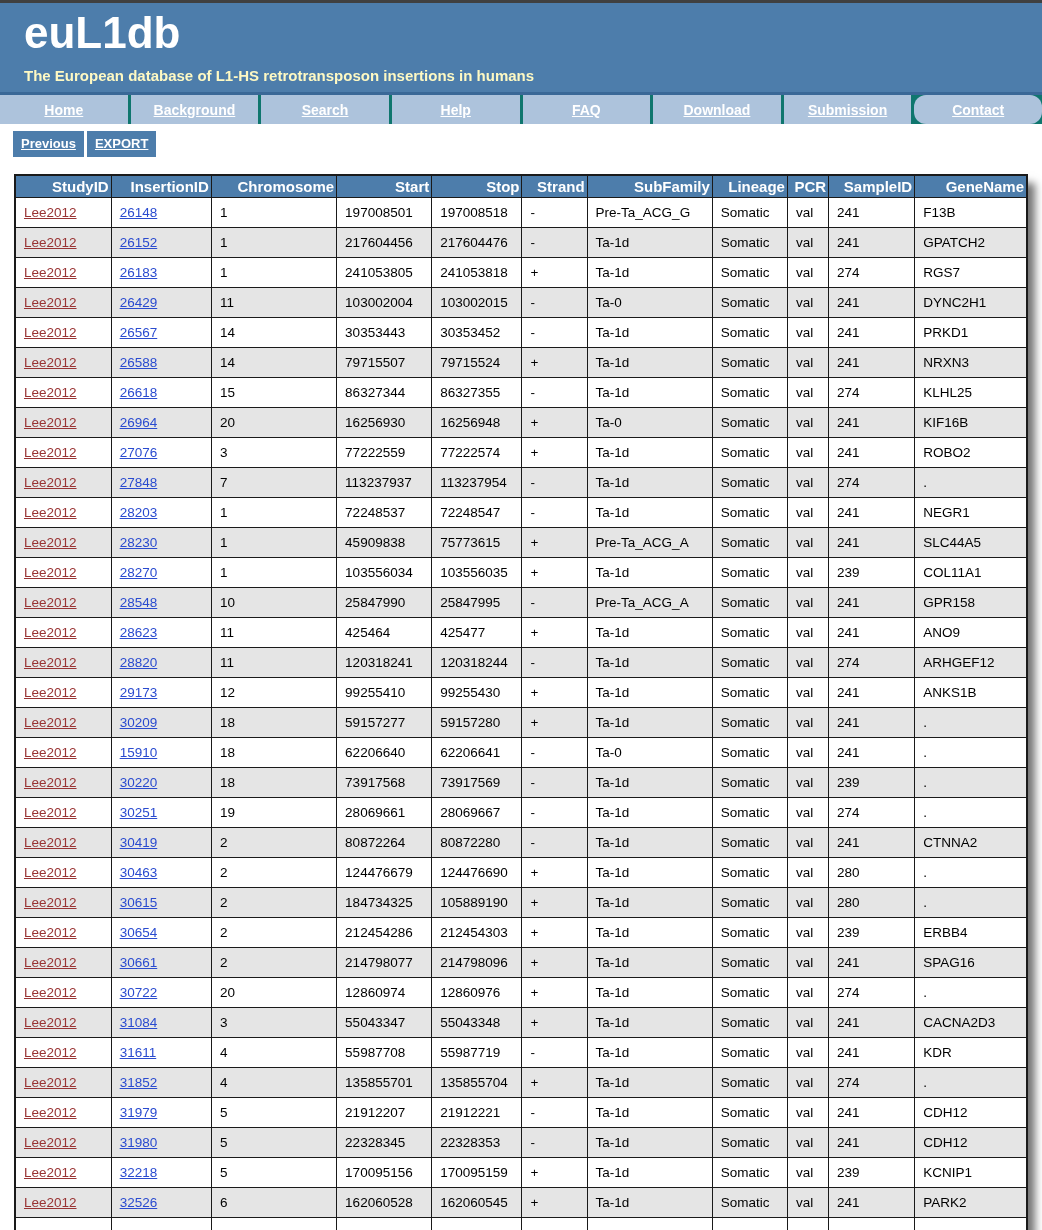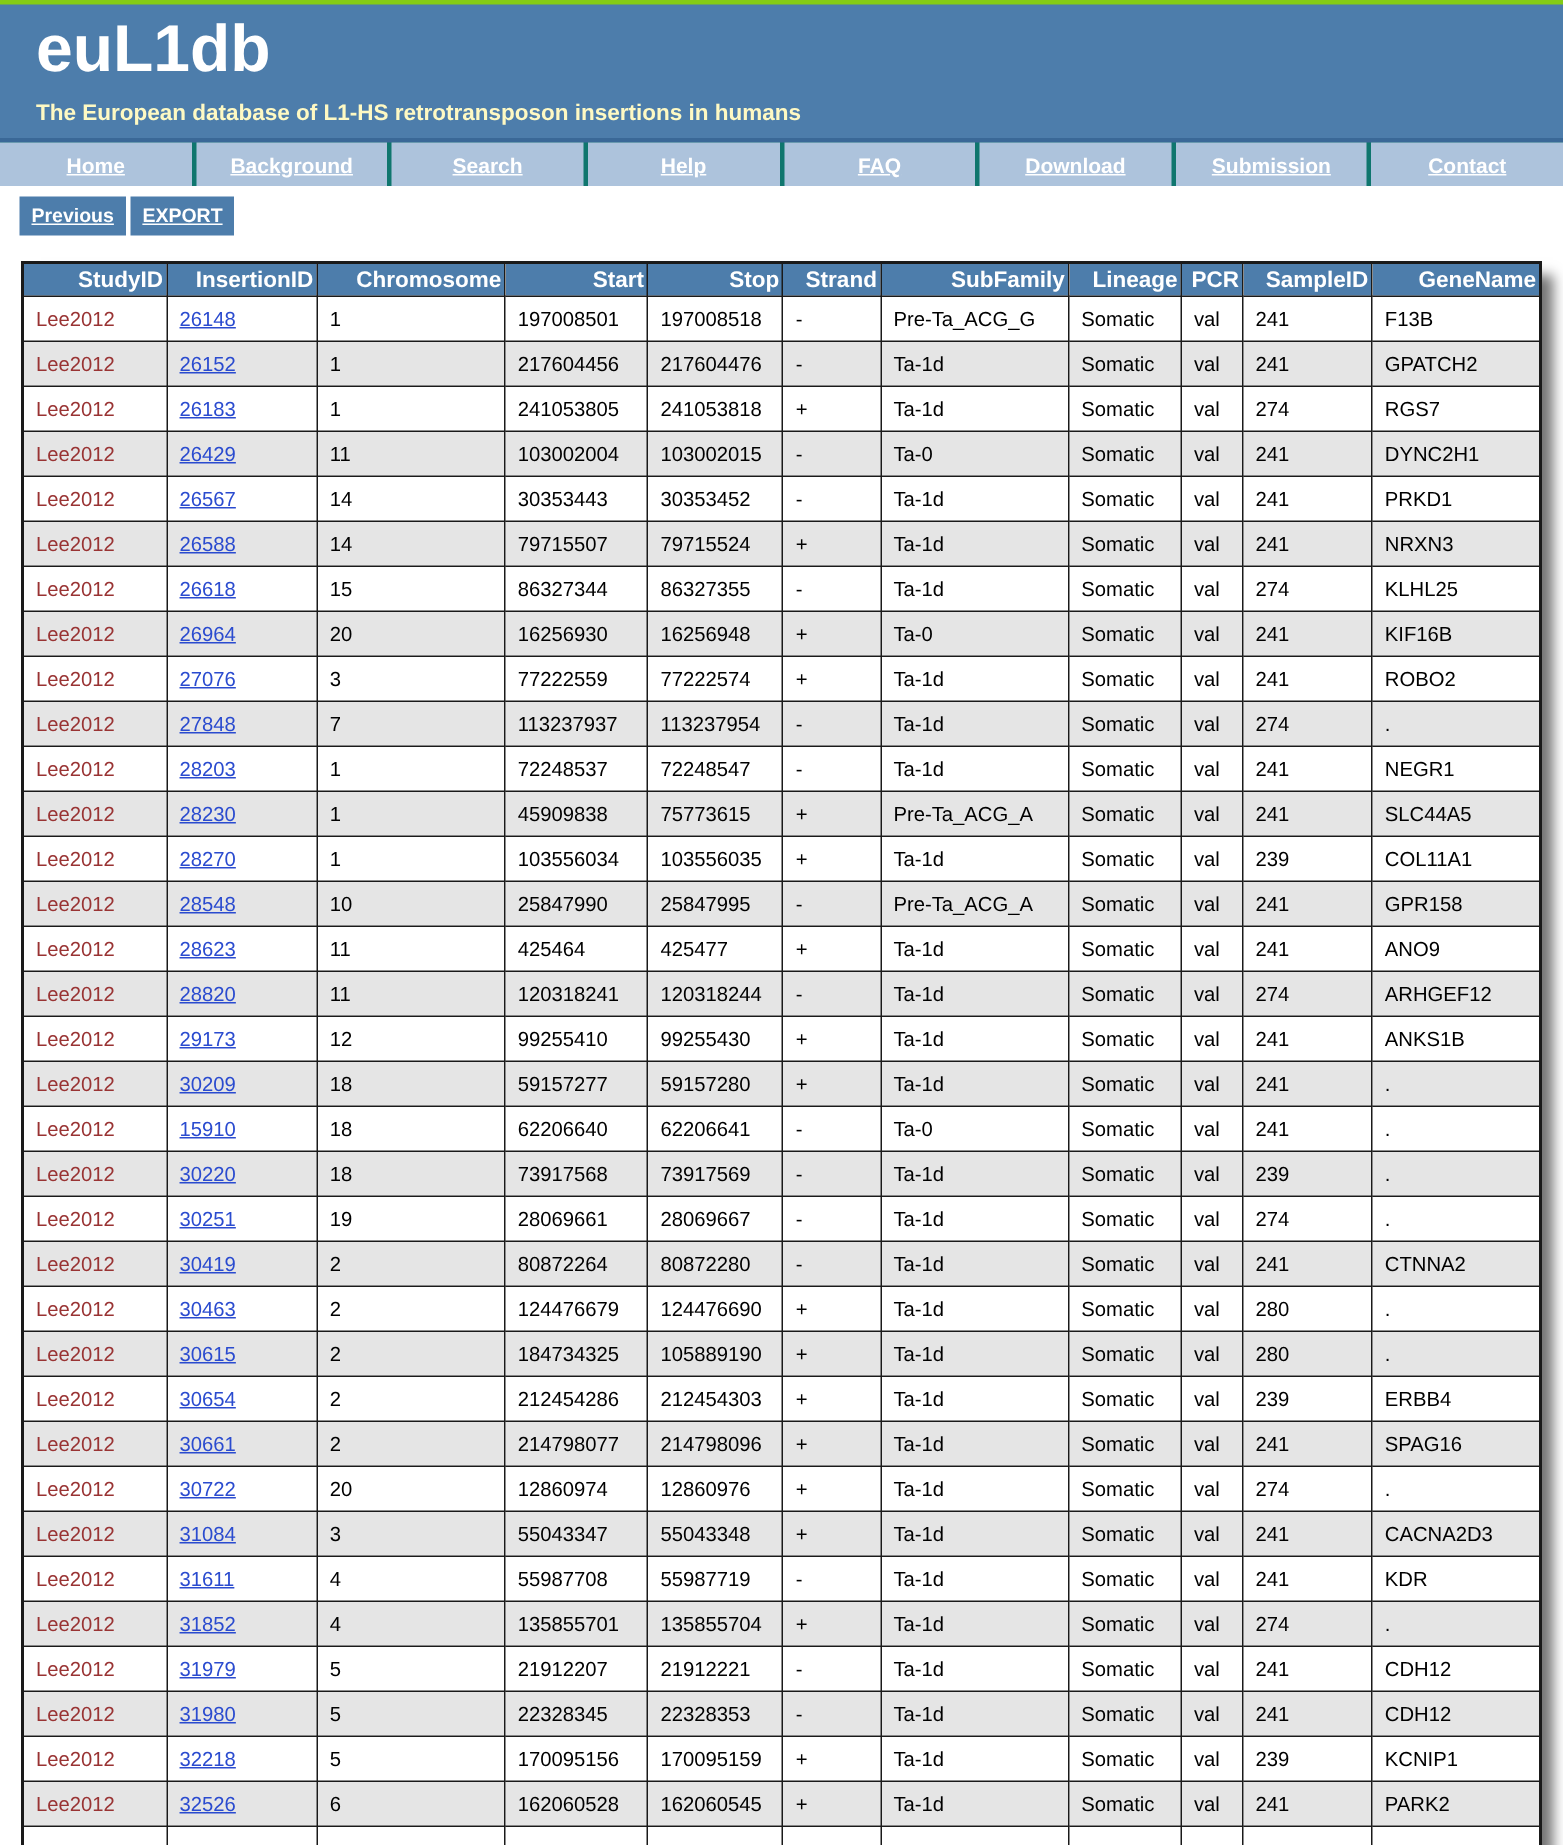--- a/index.html
+++ b/index.html
@@ -5,21 +5,21 @@
   * { margin: 0; padding: 0; box-sizing: border-box; }
   html, body {
     width: 1042px; height: 1230px;
     overflow: hidden;
     background: #ffffff;
     font-family: "Liberation Sans", sans-serif;
   }
   
   .banner {
     background: #4d7dab;
-    border-top: 3px solid #84cc16;
+    border-top: 3px solid #404040;
     padding: 6px 0 10px 24px;
     height: 92px;
   }
   .banner h1 {
     color: #ffffff;
     font-size: 44px;
     font-weight: bold;
     letter-spacing: 0px;
     line-height: 1.1;
   }
@@ -38,21 +38,21 @@
   }
   .nav-item {
     flex: 1 1 0;
     background: #adc3dc;
     display: flex;
     align-items: center;
     justify-content: center;
     margin-right: 3px;
     cursor: pointer;
   }
-  .nav-item:last-child { margin-right: 0; }
+  .nav-item:last-child { margin-right: 0; border-radius: 12px; }
   .nav-item span {
     color: #ffffff;
     font-size: 14px;
     font-weight: bold;
     text-decoration: underline;
   }
   
   .toolbar {
     padding: 7px 0 0 13px;
     height: 50px;
@@ -97,21 +97,21 @@
     height: 30px;
     font-size: 13.5px;
     color: #000000;
     padding: 0 4px 0 8px;
     border: 1px solid #1a1a1a;
     vertical-align: middle;
     overflow: hidden;
     white-space: nowrap;
   }
   tr.alt td { background: #e5e5e5; }
-  a.study-link { color: #993333; cursor: pointer; }
+  a.study-link { color: #993333; text-decoration: underline; cursor: pointer; }
   a.insertion-link { color: #2a4bcf; text-decoration: underline; cursor: pointer; }
   
   .col-studyid    { width: 96px; }
   .col-insertionid{ width: 100px; }
   .col-chromosome { width: 125px; }
   .col-start      { width: 95px; }
   .col-stop       { width: 90px; }
   .col-strand     { width: 65px; }
   .col-subfamily  { width: 125px; }
   .col-lineage    { width: 75px; }

